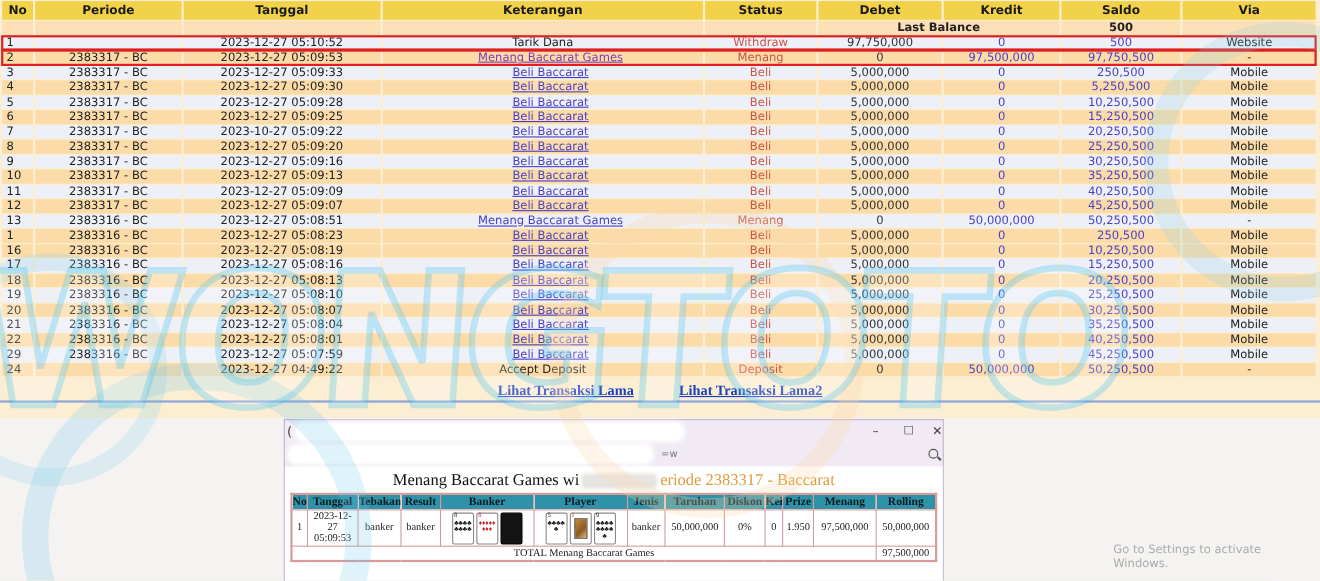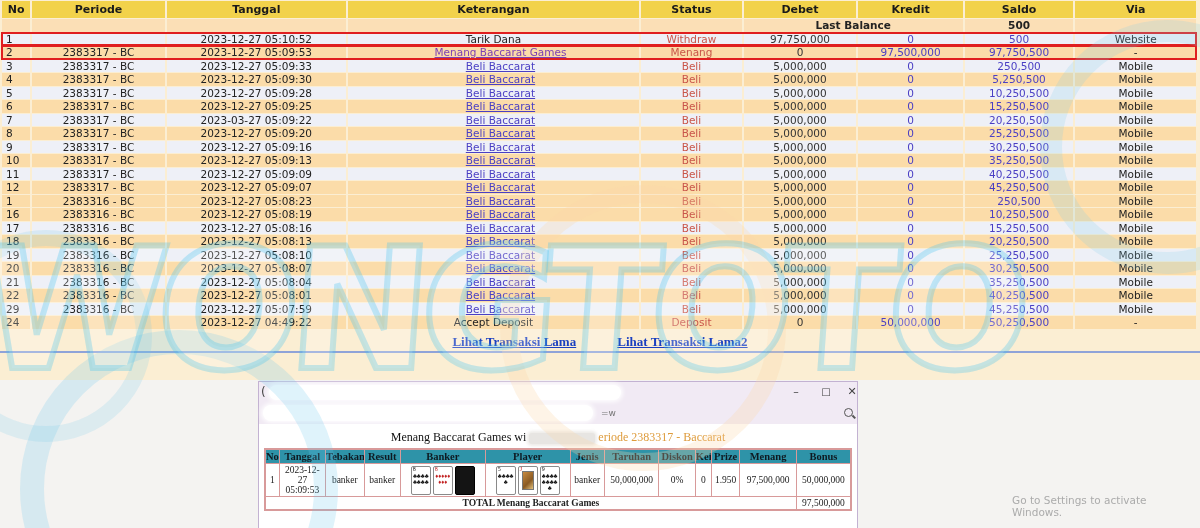--- a/index.html
+++ b/index.html
@@ -62,21 +62,21 @@
   .btn-min{left:528px;}
   .btn-max{left:558px;font-size:10px;}
   .btn-close{left:584px;}
   .popup .addressbar{position:relative;height:21px;}
   .addr-tail{position:absolute;left:342px;top:5px;font-size:9px;color:#777;}
   .mag{position:absolute;left:585px;top:5px;width:7px;height:7px;border:1.5px solid #555;border-radius:50%;}
   .mag::after{content:"";position:absolute;left:7px;top:7px;width:4px;height:1.5px;background:#555;transform:rotate(45deg);}
   .popup .content{position:absolute;left:0;top:42px;right:0;bottom:0;background:#fff;}
   .popup-title{
     text-align:center;margin-top:6px;font-family:"Liberation Serif","DejaVu Serif",serif;
-    font-size:12px;color:#111;height:15px;line-height:15px;position:relative;
+    font-size:15px;color:#111;height:15px;line-height:15px;position:relative;
   }
   .popup-title .blur-inline{display:inline-block;width:66px;height:11px;background:#E7E5E2;
     border-radius:3px;vertical-align:middle;box-shadow:0 0 3px 2px rgba(235,233,230,.9);}
   .popup-title .orange{color:#DE9B3B;}
   .popup-table{
     table-layout:fixed;width:588px;margin:3px auto 0;
     border-collapse:collapse;border:2px solid #D89A9A;
     font-family:"Liberation Serif","DejaVu Serif",serif;
   }
   .popup-table th{
@@ -91,21 +91,21 @@
   .card{width:20px;height:29px;background:#fff;border:1px solid #8a8a8a;border-radius:2px;
     position:relative;box-sizing:border-box;}
   .card .rank{position:absolute;left:1px;top:-1px;font-size:6px;color:#111;}
   .card .rank.red{color:#C22222;}
   .card .pips{position:absolute;left:1px;right:1px;top:6px;font-size:6px;line-height:6px;
     color:#111;text-align:center;word-break:break-all;letter-spacing:0;}
   .card .pips.red{color:#C22222;}
   .card.back{background:#141414;border-color:#000;}
   .card .face{position:absolute;left:3px;top:4px;right:3px;bottom:4px;
     background:linear-gradient(135deg,#C98A3F 0%,#8A5A23 60%,#E3C27E 100%);border:0.5px solid #777;}
-  .total-label{font-weight:bold;font-size:11px;color:#111;margin-top:32px;}
+  .total-label{font-weight:normal;font-size:11px;color:#111;margin-top:32px;}
   .total-value{font-size:10px;}
   
   .activate{position:absolute;left:1012px;top:492px;z-index:3;}
   .activate .l1{font-size:16px;color:#9E9E9E;}
   .activate .l2{font-size:10.5px;color:#ABABAB;margin-top:2px;}
   
   .watermark{position:absolute;inset:0;z-index:10;pointer-events:none;overflow:hidden;}
   .wm-text{
     position:absolute;left:-18px;top:212px;width:1400px;
     font-weight:bold;font-size:168px;letter-spacing:-10px;
@@ -220,21 +220,21 @@
         <td><a class="ket-link">Beli Baccarat</a></td>
         <td class="c-status">Beli</td>
         <td class="c-debet">5,000,000</td>
         <td class="c-kredit">0</td>
         <td class="c-saldo">15,250,500</td>
         <td>Mobile</td>
       </tr>
       <tr class="light">
         <td class="c-no">7</td>
         <td>2383317 - BC</td>
-        <td>2023-03-27 05:09:22</td>
+        <td>2023-10-27 05:09:22</td>
         <td><a class="ket-link">Beli Baccarat</a></td>
         <td class="c-status">Beli</td>
         <td class="c-debet">5,000,000</td>
         <td class="c-kredit">0</td>
         <td class="c-saldo">20,250,500</td>
         <td>Mobile</td>
       </tr>
       <tr class="orange">
         <td class="c-no">8</td>
         <td>2383317 - BC</td>
@@ -282,20 +282,31 @@
       <tr class="orange">
         <td class="c-no">12</td>
         <td>2383317 - BC</td>
         <td>2023-12-27 05:09:07</td>
         <td><a class="ket-link">Beli Baccarat</a></td>
         <td class="c-status">Beli</td>
         <td class="c-debet">5,000,000</td>
         <td class="c-kredit">0</td>
         <td class="c-saldo">45,250,500</td>
         <td>Mobile</td>
+      </tr>
+      <tr class="light">
+        <td class="c-no">13</td>
+        <td>2383316 - BC</td>
+        <td>2023-12-27 05:08:51</td>
+        <td><a class="ket-link">Menang Baccarat Games</a></td>
+        <td class="c-status">Menang</td>
+        <td class="c-debet">0</td>
+        <td class="c-kredit">50,000,000</td>
+        <td class="c-saldo">50,250,500</td>
+        <td>-</td>
       </tr>
       <tr class="orange">
         <td class="c-no">1</td>
         <td>2383316 - BC</td>
         <td>2023-12-27 05:08:23</td>
         <td><a class="ket-link">Beli Baccarat</a></td>
         <td class="c-status">Beli</td>
         <td class="c-debet">5,000,000</td>
         <td class="c-kredit">0</td>
         <td class="c-saldo">250,500</td>
@@ -451,21 +462,21 @@
               <th>Tebakan</th>
               <th>Result</th>
               <th>Banker</th>
               <th>Player</th>
               <th>Jenis</th>
               <th>Taruhan</th>
               <th>Diskon</th>
               <th>Kei</th>
               <th>Prize</th>
               <th>Menang</th>
-              <th>Bonus</th>
+              <th>Rolling</th>
             </tr>
           </thead>
         <tbody>
           <tr>
             <td>1</td>
             <td>2023-12-27 05:09:53</td>
             <td>banker</td>
             <td>banker</td>
             <td>
                 <div class="cards">

